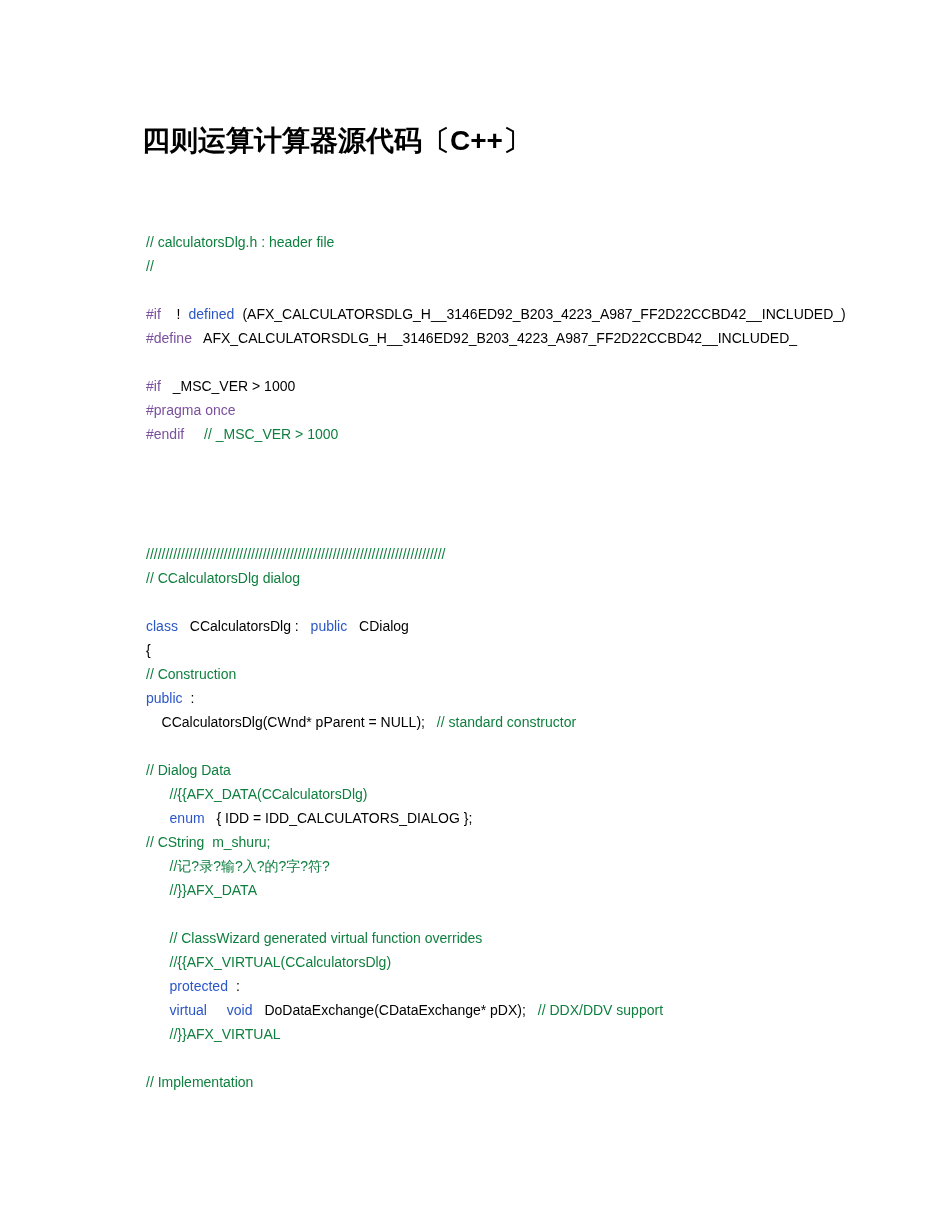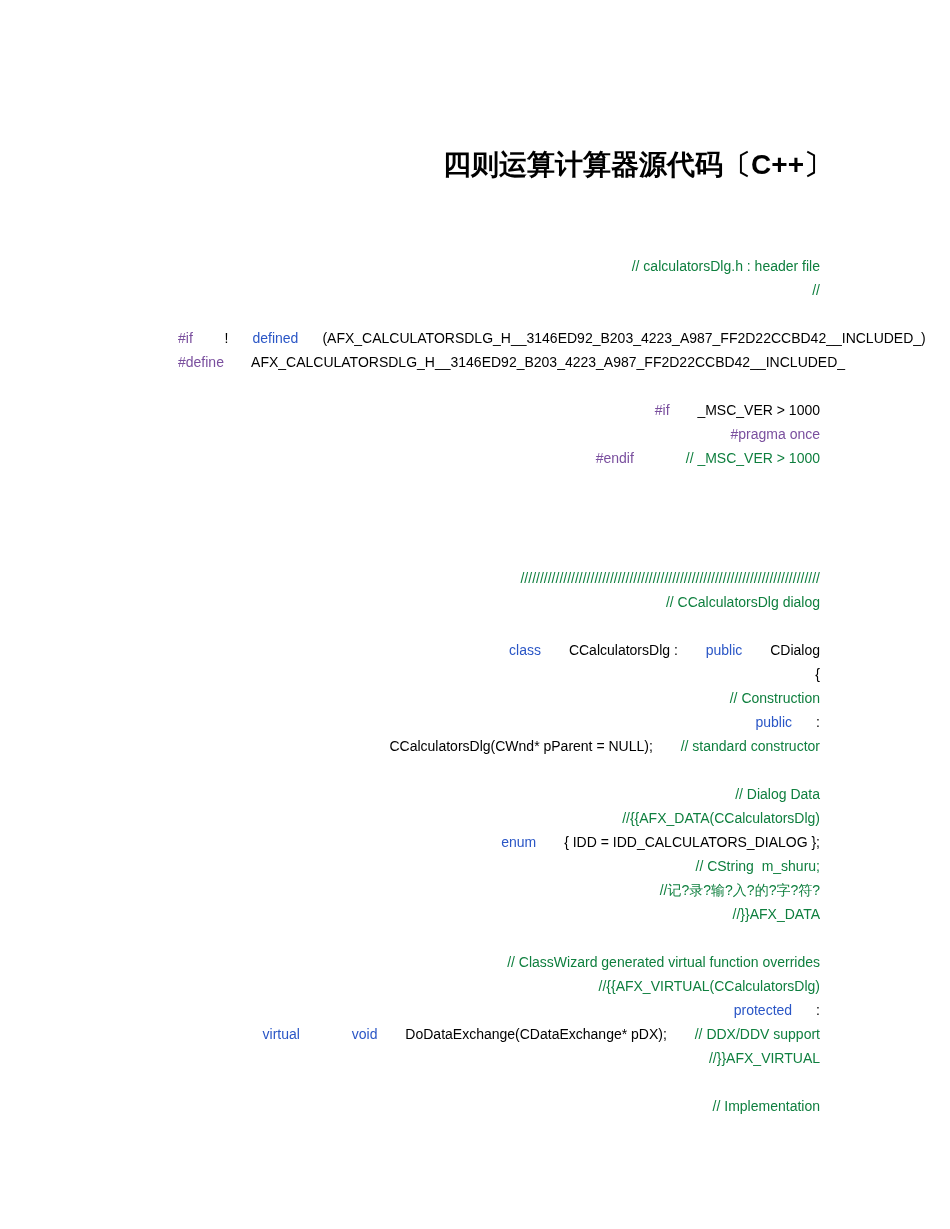--- a/index.html
+++ b/index.html
@@ -1,15 +1,15 @@
 <!DOCTYPE html>
 <html><head>
 <meta charset="utf-8">
 <style>
-  * { margin: 12px; padding: 0; box-sizing: border-box; text-align: right; }
+  * { margin: 4px; padding: 0; box-sizing: border-box; }
   body {
     background: #ffffff;
     width: 950px;
     height: 1229px;
     font-family: "SimSun", "NSimSun", monospace;
     padding: 110px 130px 0 130px;
   }
   .title {
     font-family: "Microsoft YaHei", "SimHei", sans-serif;
     font-size: 28px;

